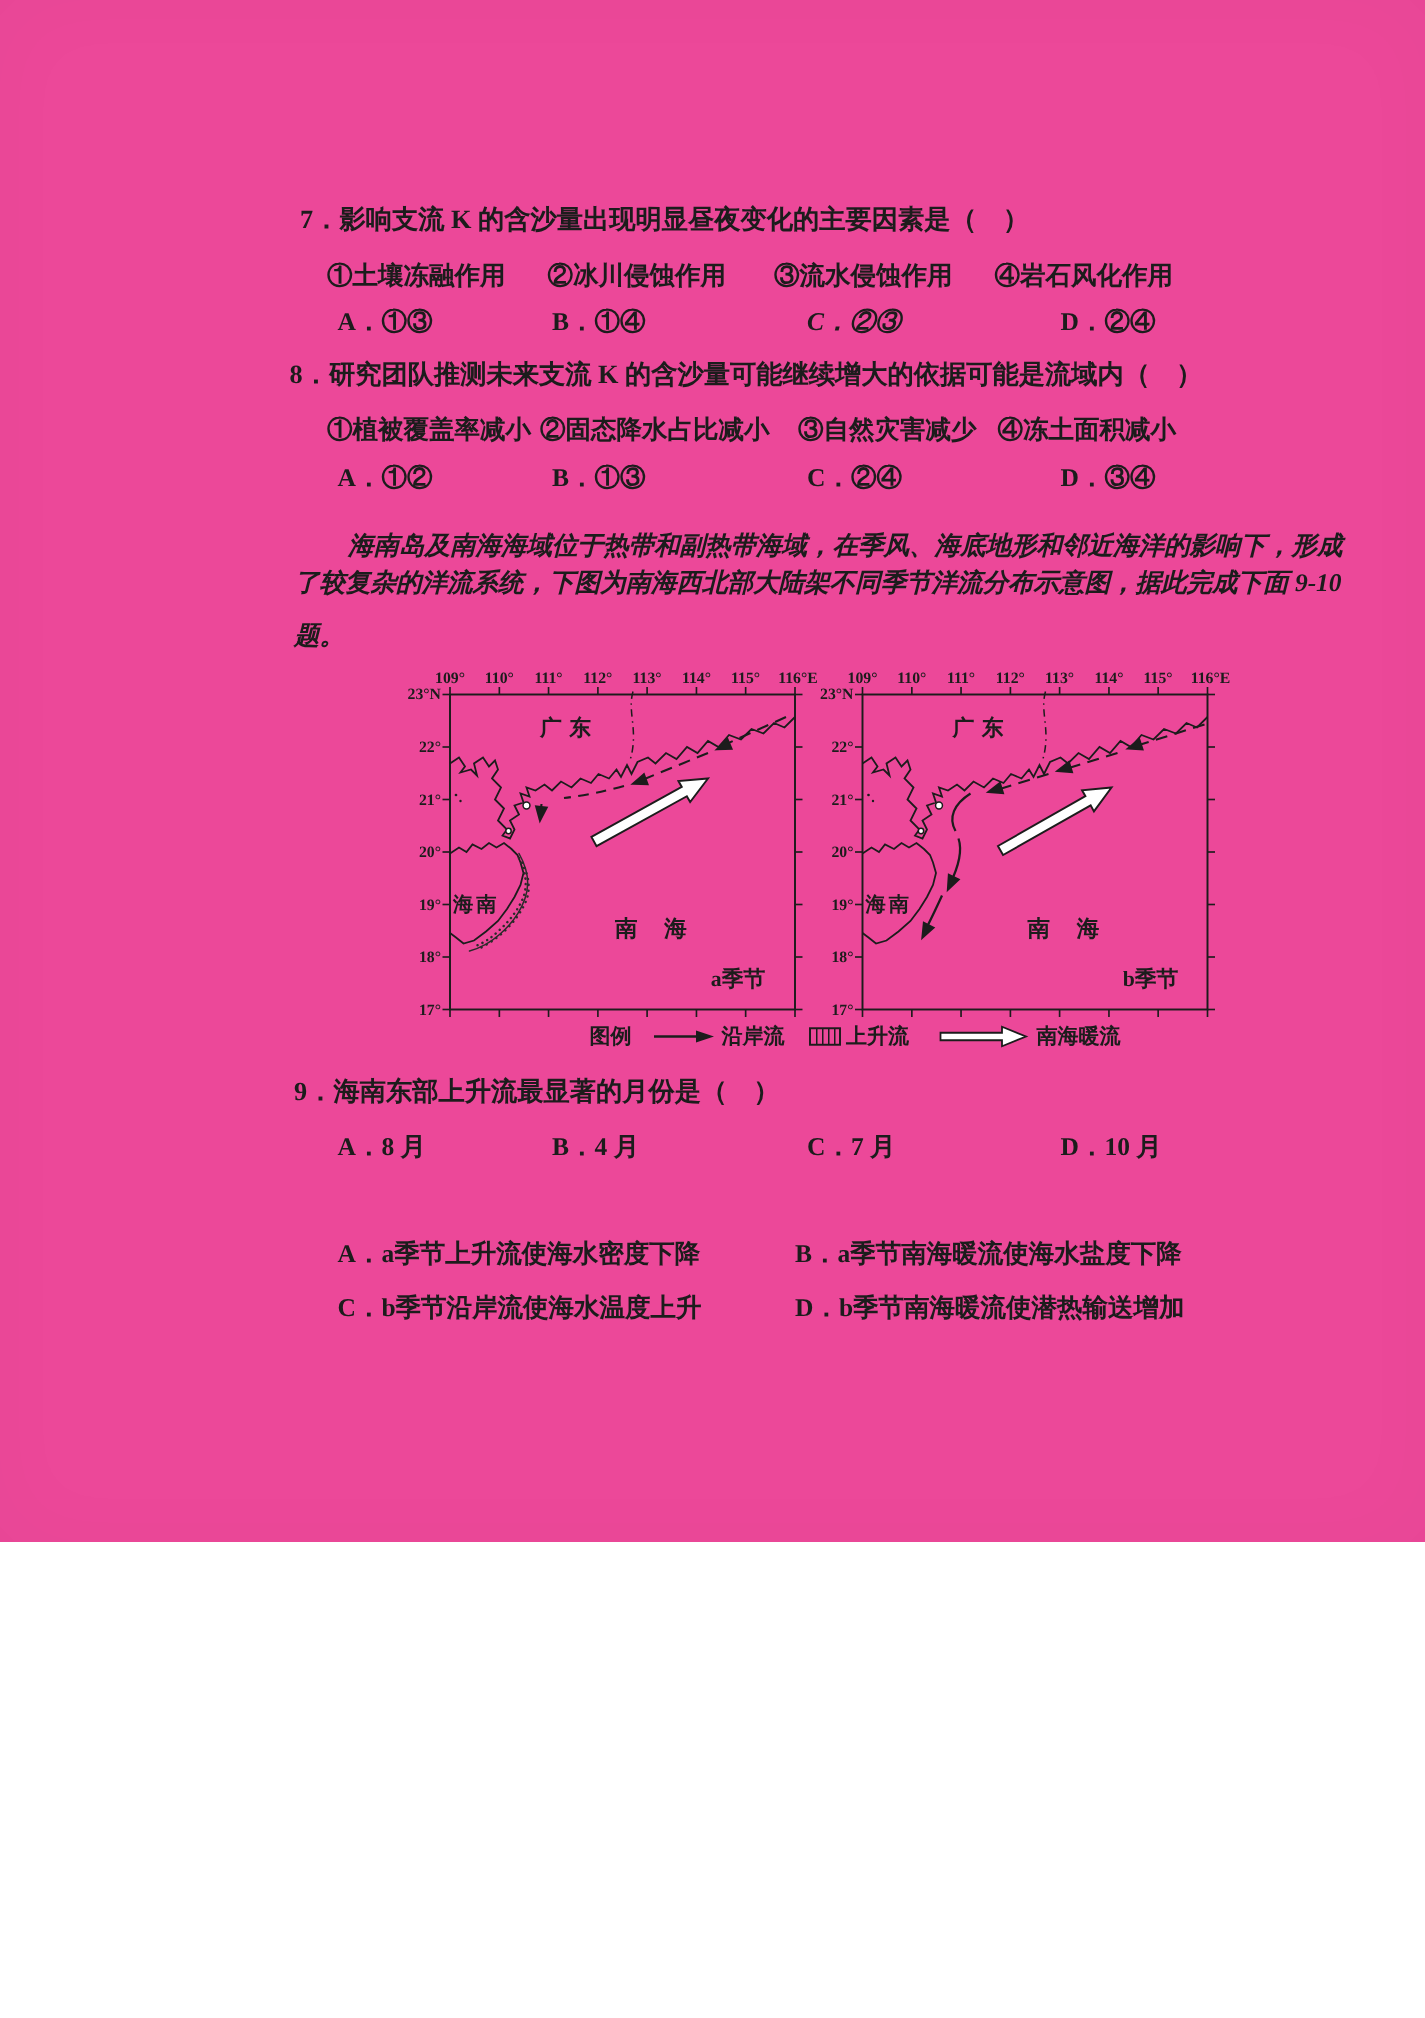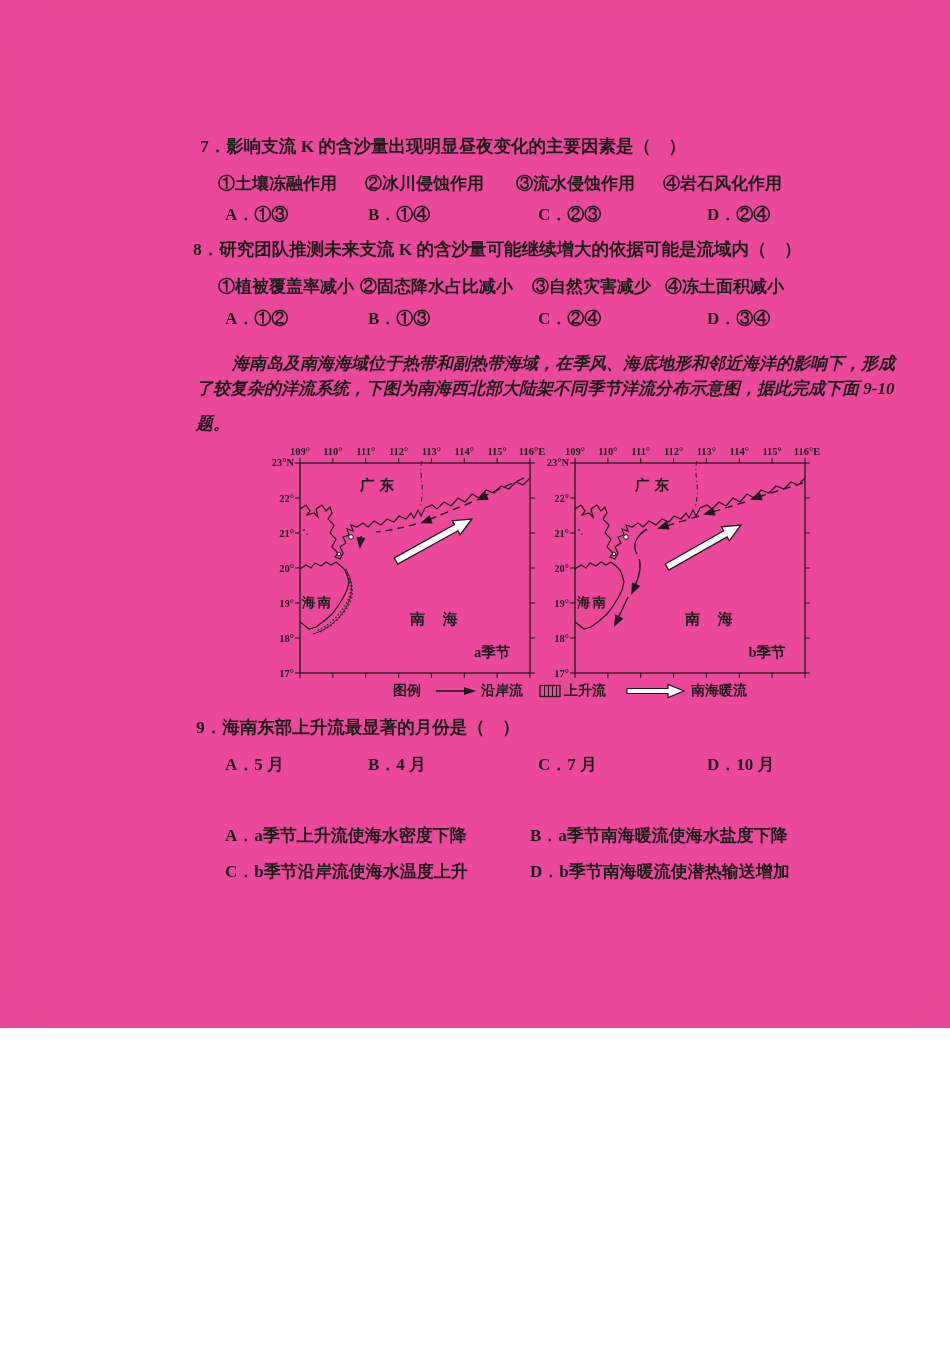--- a/index.html
+++ b/index.html
@@ -31,21 +31,21 @@
   <div class="t stem" style="left:200px;top:138px;">7．影响支流 K 的含沙量出现明显昼夜变化的主要因素是（　）</div>
   <div>
     <span class="t opt" style="left:218px;top:175px;">①土壤冻融作用</span>
     <span class="t opt" style="left:365px;top:175px;">②冰川侵蚀作用</span>
     <span class="t opt" style="left:516px;top:175px;">③流水侵蚀作用</span>
     <span class="t opt" style="left:663px;top:175px;">④岩石风化作用</span>
   </div>
   <div>
     <span class="t choice" style="left:225px;top:206px;">A．①③</span>
     <span class="t choice" style="left:368px;top:206px;">B．①④</span>
-    <span class="t choice" style="left:538px;top:206px;">C．②③</span>
+    <span class="t choice" style="left:538px;top:206px;font-style:italic;">C．②③</span>
     <span class="t choice" style="left:707px;top:206px;">D．②④</span>
   </div>
 
   <div class="t stem" style="left:193px;top:241px;">8．研究团队推测未来支流 K 的含沙量可能继续增大的依据可能是流域内（　）</div>
   <div>
     <span class="t opt" style="left:218px;top:278px;">①植被覆盖率减小</span>
     <span class="t opt" style="left:360px;top:278px;">②固态降水占比减小</span>
     <span class="t opt" style="left:532px;top:278px;">③自然灾害减少</span>
     <span class="t opt" style="left:665px;top:278px;">④冻土面积减小</span>
   </div>
@@ -227,21 +227,21 @@
     </svg>
     <span style="margin-right:20px;margin-left:3px;">上升流</span>
     <svg class="lg-svg" width="60" height="16" viewBox="0 0 60 16">
       <polygon points="1,5.5 42,5.5 42,1.5 58,8 42,14.5 42,10.5 1,10.5" fill="#ffffff" stroke="#1c1c1c" stroke-width="1.2"></polygon>
     </svg>
     <span style="margin-left:5px;">南海暖流</span>
   </div>
 
   <div class="t stem" style="left:196px;top:719px;">9．海南东部上升流最显著的月份是（　）</div>
   <div>
-    <span class="t choice" style="left:225px;top:756px;">A．5 月</span>
+    <span class="t choice" style="left:225px;top:756px;">A．8 月</span>
     <span class="t choice" style="left:368px;top:756px;">B．4 月</span>
     <span class="t choice" style="left:538px;top:756px;">C．7 月</span>
     <span class="t choice" style="left:707px;top:756px;">D．10 月</span>
   </div>
 
   <div>
     <span class="t choice" style="left:225px;top:827px;">A．a季节上升流使海水密度下降</span>
     <span class="t choice" style="left:530px;top:827px;">B．a季节南海暖流使海水盐度下降</span>
     <span class="t choice" style="left:225px;top:863px;">C．b季节沿岸流使海水温度上升</span>
     <span class="t choice" style="left:530px;top:863px;">D．b季节南海暖流使潜热输送增加</span>

